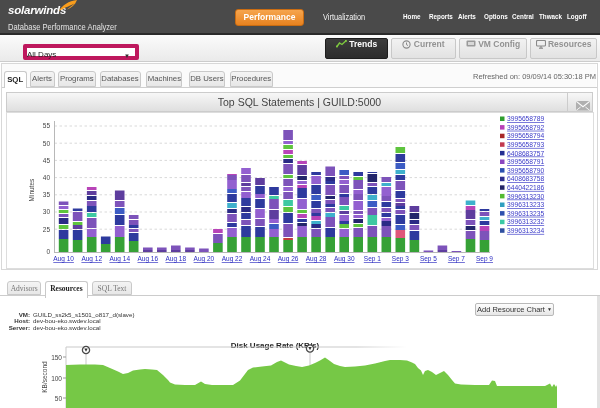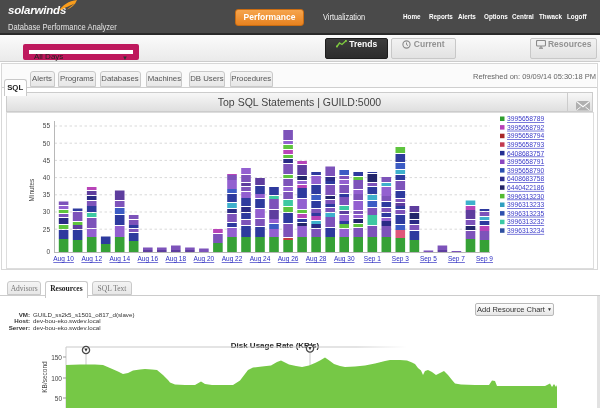--- a/index.html
+++ b/index.html
@@ -13,31 +13,31 @@
 #sub { left:8px; top:21.5px; font-size:9px; color:#e4e4e4; transform:scaleX(0.84); transform-origin:0 0; white-space:nowrap; }
 #perfbtn { left:235px; top:9px; width:69px; height:17px; border-radius:3px;
   background:linear-gradient(#f6a54e,#e8821f); border:1px solid #c96c12;
   color:#fff; font-size:8.5px; font-weight:bold; text-align:center; line-height:15px; }
 #virt { left:322.5px; top:11.5px; font-size:8.5px; color:#f2f2f2; transform:scaleX(0.87); transform-origin:0 0; }
 .menu { top:12.5px; font-size:6.3px; font-weight:bold; color:#fff; }
 
 
 #toolbar { left:0; top:35px; width:600px; height:27px; background:linear-gradient(#fbfbfb,#eaeaea); border-bottom:1px solid #cccccc; }
 #daylab { left:5px; top:47px; font-size:8px; color:#333;padding-left:24px; }
-#daysel { left:23px; top:44px; width:116px; height:16px; background:#fff; border:6px solid #be185d; border-radius:2px;
-  font-size:8px; color:#222; line-height:14px; padding-left:5px; }
+#daysel { left:23px; top:44px; width:116px; height:16px; background:#fff; border:4px solid #be185d; border-radius:2px;
+  font-size:8px; color:#222; line-height:14px; }
 #daysel .arr { position:absolute; right:5px; top:1px; font-size:6px; color:#333; }
 .tbtn { top:38px; height:21px; border-radius:2px; font-size:8.5px; font-weight:bold; text-align:center; }
 .tbtn.lite { background:linear-gradient(#f2f2f2,#e2e2e2); border:1px solid #c8c8c8; color:#929292; }
 #btn-trends { left:325px; width:63px; background:linear-gradient(#3d3d3d,#2c2c2c); border:1px solid #1e1e1e; color:#fff; }
 
 
 .tab { top:71px; height:15.5px; background:linear-gradient(#f4f4f4,#e7e7e7); border:1px solid #c9c9c9; border-radius:3px 3px 0 0;
   font-size:7.8px; color:#555; text-align:center; line-height:14.5px; z-index:2; white-space:nowrap; overflow:hidden; }
-.tab.active { top:70.5px; background:#fff; border-bottom:0; font-weight:bold; color:#222; height:17.5px; z-index:5; line-height:16px;margin-top:8px; }
+.tab.active { top:70.5px; background:#fff; border-bottom:0; font-weight:bold; color:#222; height:17.5px; z-index:5; line-height:16px; }
 #refreshed { right:4px; top:71.5px; font-size:7.5px; color:#666; z-index:2; }
 
 
 #container { left:1px; top:63px; width:596.5px; height:206.5px; background:#fff; border:1px solid #d8d8d8; }
 #strip { left:2px; top:64px; width:594px; height:23px; background:#fbfbfb; }
 #tabline { left:2px; top:87px; width:594.5px; height:1px; background:#cfcfcf; z-index:3; }
 #chartbox { left:5.5px; top:112px; width:588px; height:157px; background:#fff; border:1px solid #dddddd; }
 #chead { left:6px; top:92px; width:587px; height:20px; background:linear-gradient(#f7f7f7,#dfdfdf); border:1px solid #cccccc;
   font-size:10.5px; color:#444; text-align:center; line-height:19.5px; }
 #chead .sep { position:absolute; right:24px; top:0; width:1px; height:18px; background:#cccccc; }
@@ -83,20 +83,24 @@
   <div class="abs" id="daysel">All Days<span class="arr">▼</span></div>
   <div class="abs tbtn" id="btn-trends"><svg width="11" height="8" style="vertical-align:-1px" viewBox="0 0 11 8">
         <polyline points="1,6.5 3.5,3 6,4.5 10,0.8" fill="none" stroke="#7ec93f" stroke-width="1.4"></polyline>
         <rect x="0" y="5.6" width="1.8" height="1.8" fill="#7ec93f"></rect>
         <rect x="9" y="0" width="1.8" height="1.8" fill="#7ec93f"></rect>
       </svg> Trends</div>
   <div class="abs tbtn lite" style="left:391px;width:65px"><svg width="9" height="9" style="vertical-align:-1.5px" viewBox="0 0 9 9">
         <circle cx="4.5" cy="4.5" r="3.6" fill="none" stroke="#8a8a8a" stroke-width="1.1"></circle>
         <path d="M4.5,2.5 L4.5,4.7 L6,5.5" fill="none" stroke="#8a8a8a" stroke-width="1"></path>
       </svg> Current</div>
+  <div class="abs tbtn lite" style="left:459px;width:68px"><svg width="10" height="9" style="vertical-align:-1.5px" viewBox="0 0 10 9">
+        <rect x="0.5" y="0.5" width="9" height="6" rx="1" fill="#9a9a9a"></rect>
+        <rect x="2" y="2" width="6" height="3" fill="#d8d8d8"></rect>
+      </svg> VM Config</div>
   <div class="abs tbtn lite" style="left:530px;width:67px"><svg width="10" height="9" style="vertical-align:-1.5px" viewBox="0 0 10 9">
         <rect x="0.5" y="0.5" width="9" height="5.5" rx="1" fill="none" stroke="#8a8a8a" stroke-width="1.1"></rect>
         <line x1="3" y1="8.2" x2="7" y2="8.2" stroke="#8a8a8a" stroke-width="1.2"></line>
         <line x1="5" y1="6" x2="5" y2="8" stroke="#8a8a8a" stroke-width="1.2"></line>
       </svg> Resources</div>
 
   <div class="abs tab active" style="left:3.7px;width:23px">SQL</div>
   <div class="abs tab" style="left:29.5px;width:25px">Alerts</div>
   <div class="abs tab" style="left:57.5px;width:38.7px">Programs</div>
   <div class="abs tab" style="left:99.5px;width:41px">Databases</div>

